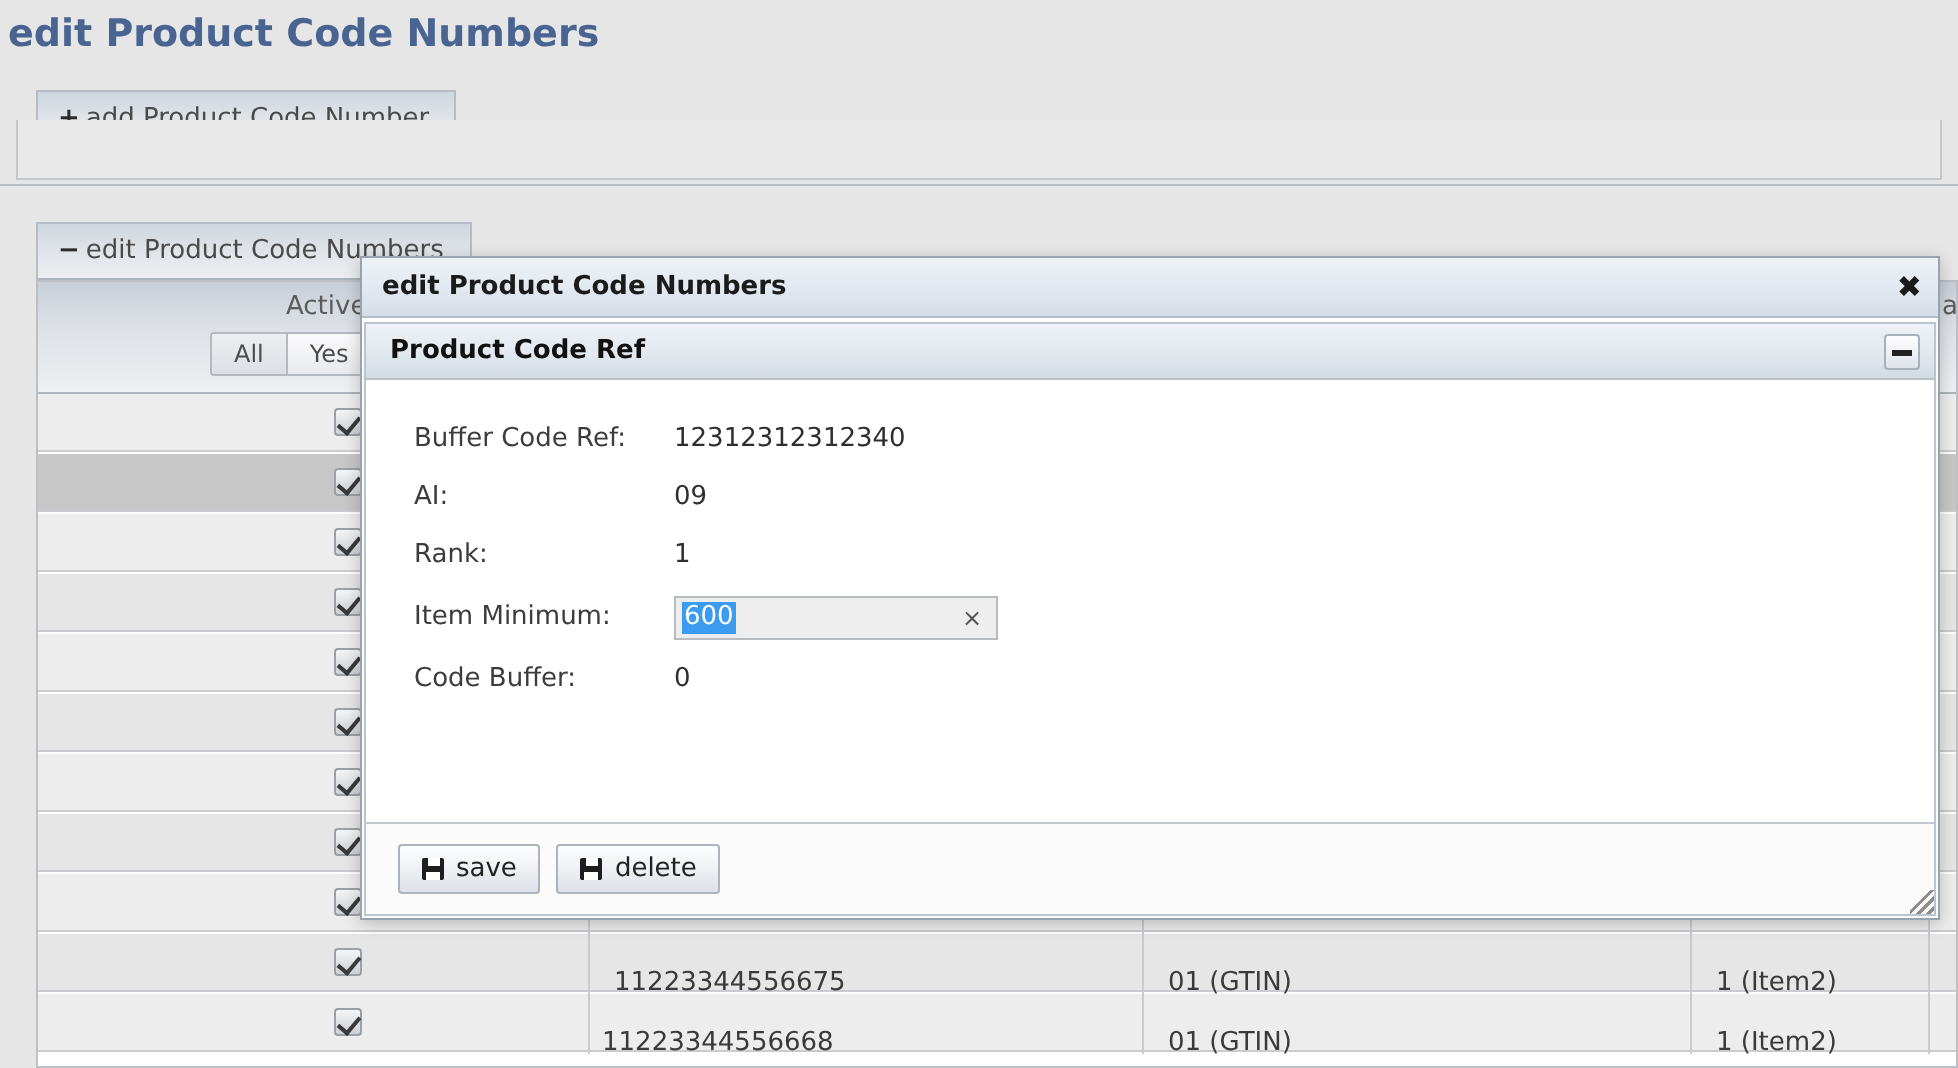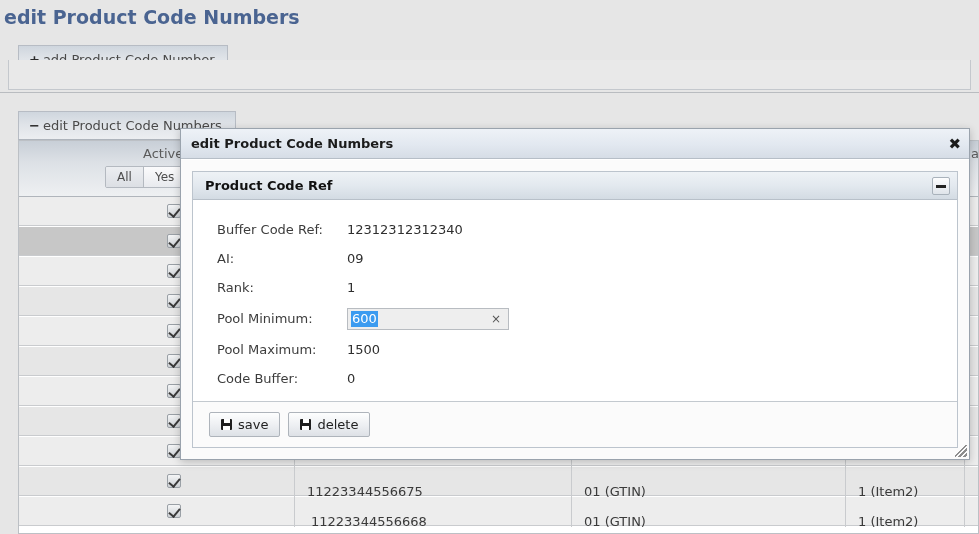--- a/index.html
+++ b/index.html
@@ -176,21 +176,21 @@
     font-size: 15px;
     font-weight: bold;
     color: #1b1b1b;
     line-height: 1;
     cursor: pointer;
   }
   .dlg-body {
     position: absolute;
     left: 0; right: 0; top: 31px; bottom: 0;
     background: #fbfbfb;
-    padding: 11px;
+    padding: 1px;
     box-sizing: border-box;
   }
 
   
   .fset {
     position: relative;
     height: 100%;
     box-sizing: border-box;
     border: 1px solid #bcc4cd;
     background: #ffffff;
@@ -481,21 +481,21 @@
           <div class="cell-txt" style="left: 827px; width: 118px;">1 (Item2)</div>
           <div class="vline" style="left: 275px; top: 0px; height: 30px;"></div>
           <div class="vline" style="left: 552px; top: 0px; height: 30px;"></div>
           <div class="vline" style="left: 826px; top: 0px; height: 30px;"></div>
           <div class="vline" style="left: 945px; top: 0px; height: 30px;"></div>
         </div>
         <div class="grow" style="top: 300px;">
           <div class="cell-check">
             <span class="chk"></span>
           </div>
-          <div class="cell-txt" style="left: 280px; width: 276px;">11223344556668</div>
+          <div class="cell-txt" style="left: 270px; width: 276px;">11223344556668</div>
           <div class="cell-txt" style="left: 553px; width: 273px;">01 (GTIN)</div>
           <div class="cell-txt" style="left: 827px; width: 118px;">1 (Item2)</div>
           <div class="vline" style="left: 275px; top: 0px; height: 30px;"></div>
           <div class="vline" style="left: 552px; top: 0px; height: 30px;"></div>
           <div class="vline" style="left: 826px; top: 0px; height: 30px;"></div>
           <div class="vline" style="left: 945px; top: 0px; height: 30px;"></div>
         </div>
       </div>
   </div>
 
@@ -525,31 +525,27 @@
             <div class="flabel">AI:</div>
             <div class="fvalue">09</div>
           </div>
 
           <div class="frow">
             <div class="flabel">Rank:</div>
             <div class="fvalue">1</div>
           </div>
 
           <div class="frow" style="height:33px;">
-            <div class="flabel">Pool Minimum:</div>
+            <div class="flabel">Item Minimum:</div>
             <div class="textfield">
               <span class="tf-sel">600</span>
               <span class="tf-clear">×</span>
             </div>
           </div>
 
-          <div class="frow">
-            <div class="flabel">Pool Maximum:</div>
-            <div class="fvalue">1500</div>
-          </div>
 
           <div class="frow">
             <div class="flabel">Code Buffer:</div>
             <div class="fvalue">0</div>
           </div>
 
         </div>
 
         <div class="fset-footer">
           <div class="btn">

